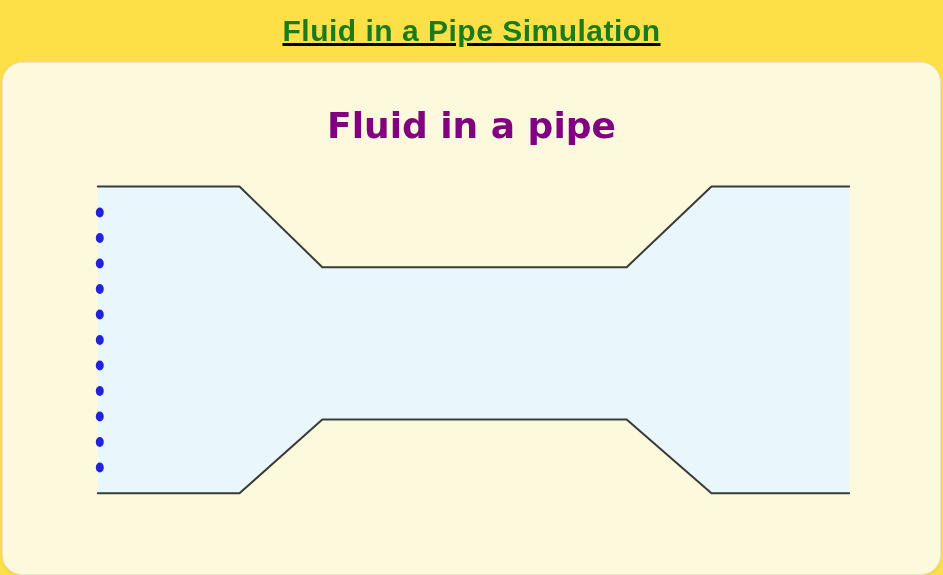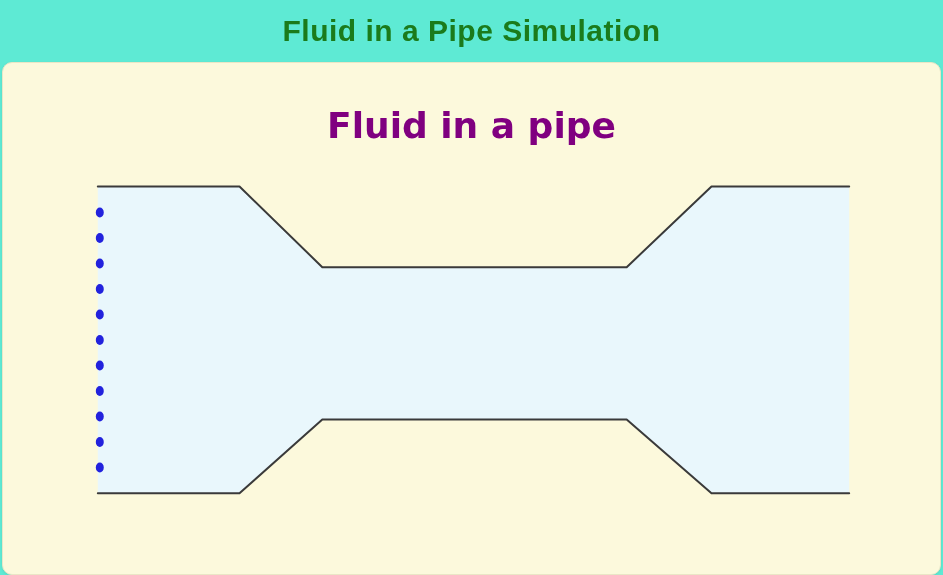--- a/index.html
+++ b/index.html
@@ -27,21 +27,21 @@
     font-family: "Liberation Sans", sans-serif;
   }
   .panel {
     position: absolute;
     left: 2px;
     right: 2px;
     top: 62px;
     bottom: 0;
     background: #fcf9dc;
     border: 1px solid #eae6c6;
-    border-radius: 10px;
+    border-radius: 20px;
     box-shadow: 0 1px 3px rgba(0,0,0,0.08);
     overflow: hidden;
   }
   .panel-title {
     position: absolute;
     top: 42px;
     left: 0;
     width: 100%;
     text-align: center;
     font-size: 36px;
@@ -55,21 +55,21 @@
     left: 0;
     top: 0;
     width: 100%;
     height: 100%;
     display: block;
   }
 </style>
 </head>
 <body>
 
-<div class="page" style="background: #5eead4;">
+<div class="page" style="background: #fde047; text-decoration: underline;">
   <h1 class="page-title" style="color: rgb(27, 123, 27);">Fluid in a Pipe Simulation</h1>
 
   <div class="panel" style="background: rgb(252, 249, 220);">
     <svg id="pipe-svg" viewBox="0 0 939 513" preserveAspectRatio="none">
         <polygon points="95,124 237,124 320,205 625,205 710,124 848,124 848,432 710,432 625,358 320,358 237,432 95,432" fill="#e9f7fc" stroke="none"></polygon>
         <polyline points="95,124 237,124 320,205 625,205 710,124 848,124" fill="none" stroke="#3a3a3a" stroke-width="2" stroke-linejoin="round" stroke-linecap="round"></polyline>
         <polyline points="95,432 237,432 320,358 625,358 710,432 848,432" fill="none" stroke="#3a3a3a" stroke-width="2" stroke-linejoin="round" stroke-linecap="round"></polyline>
         <ellipse cx="97" cy="150" rx="4" ry="5" fill="#2222dd"></ellipse>
         <ellipse cx="97" cy="175.6" rx="4" ry="5" fill="#2222dd"></ellipse>
         <ellipse cx="97" cy="201.2" rx="4" ry="5" fill="#2222dd"></ellipse>

